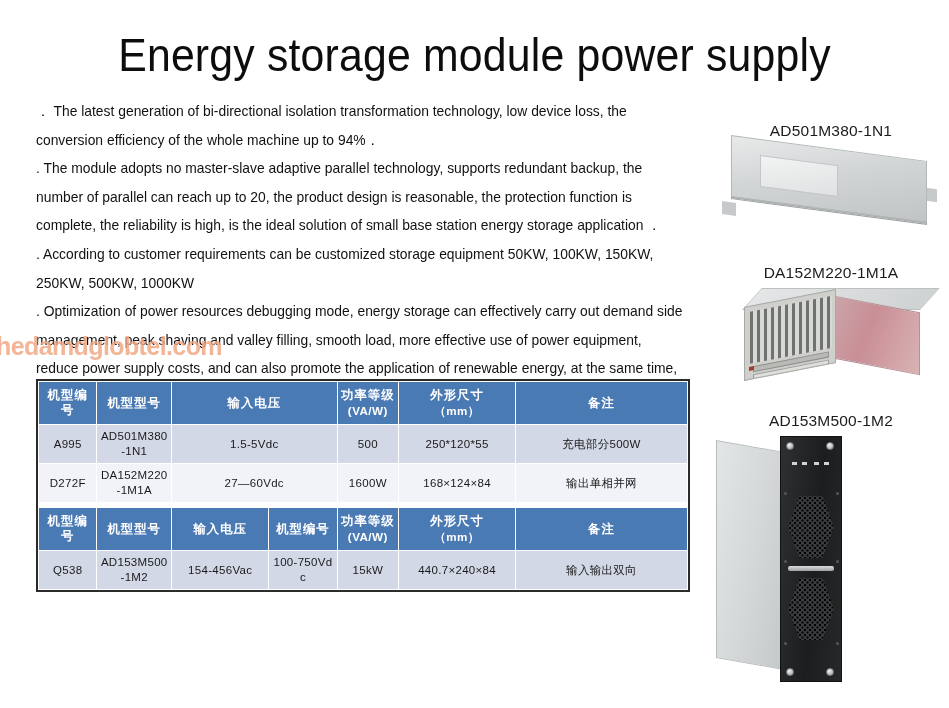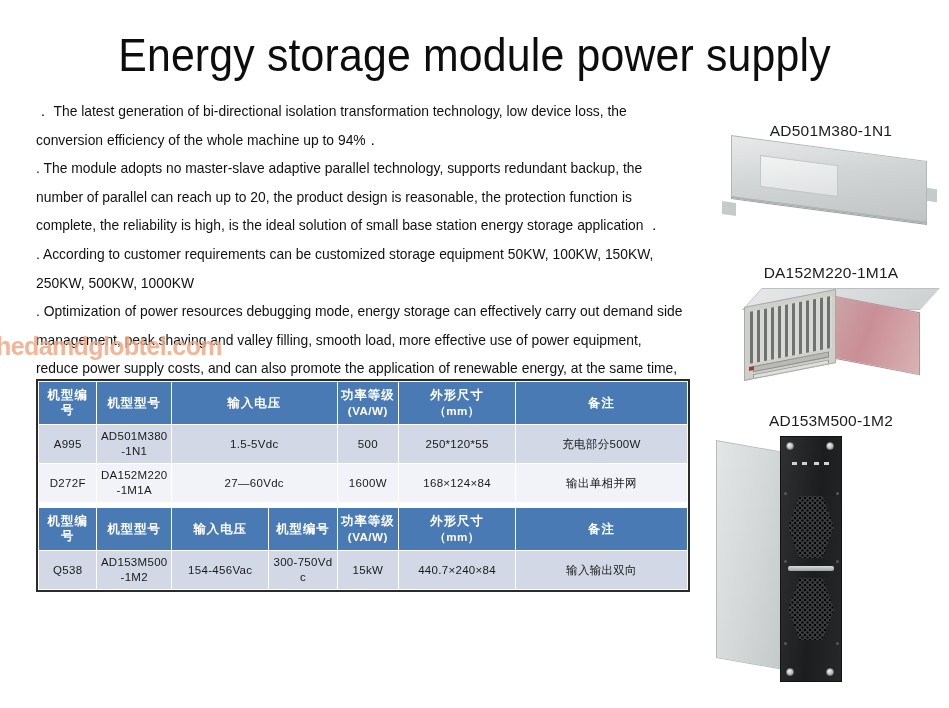--- a/index.html
+++ b/index.html
@@ -397,21 +397,21 @@
         </td>
         <td>
           <span class="cn">备注</span>
         </td>
       </tr>
 
       <tr class="band-a">
         <td>Q538</td>
         <td>AD153M500-1M2</td>
         <td>154-456Vac</td>
-        <td>300-750Vdc</td>
+        <td>100-750Vdc</td>
         <td>15kW</td>
         <td>440.7×240×84</td>
         <td>输入输出双向</td>
       </tr>
     </tbody>
   </table>
 </div>
 
 <div class="product-block" style="top:122px;">
   <div class="product-label">AD501M380-1N1</div>

